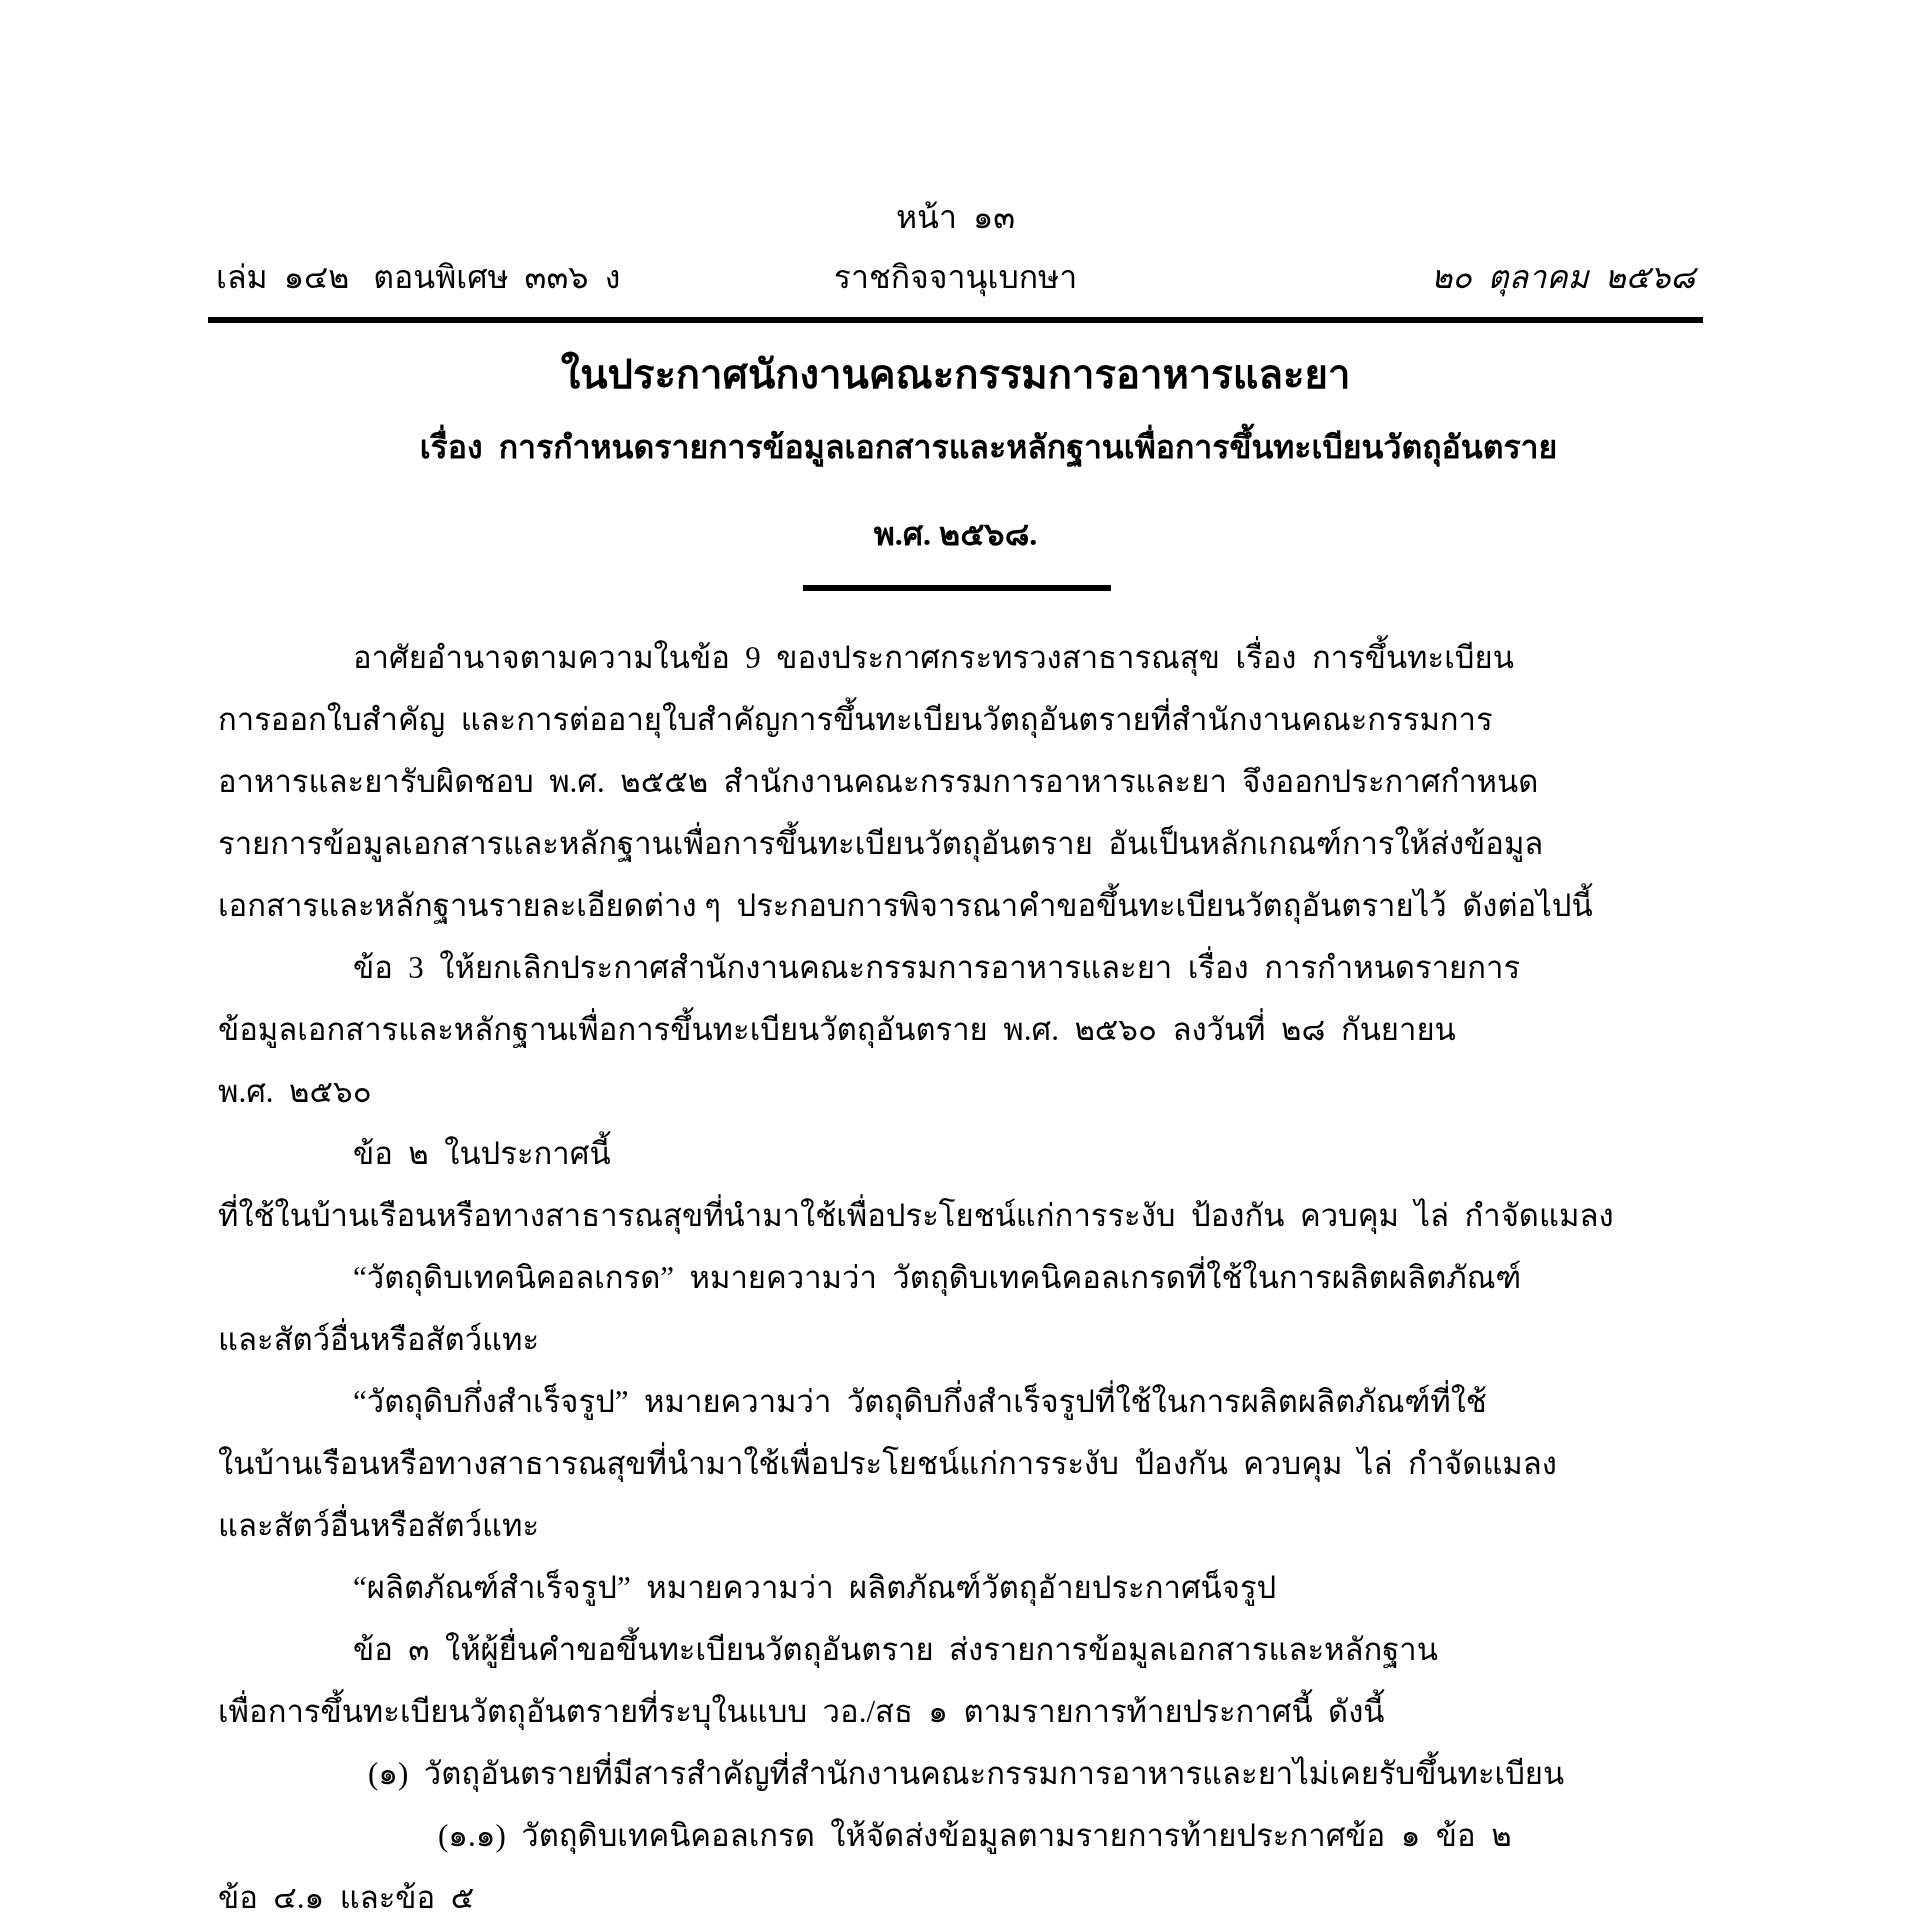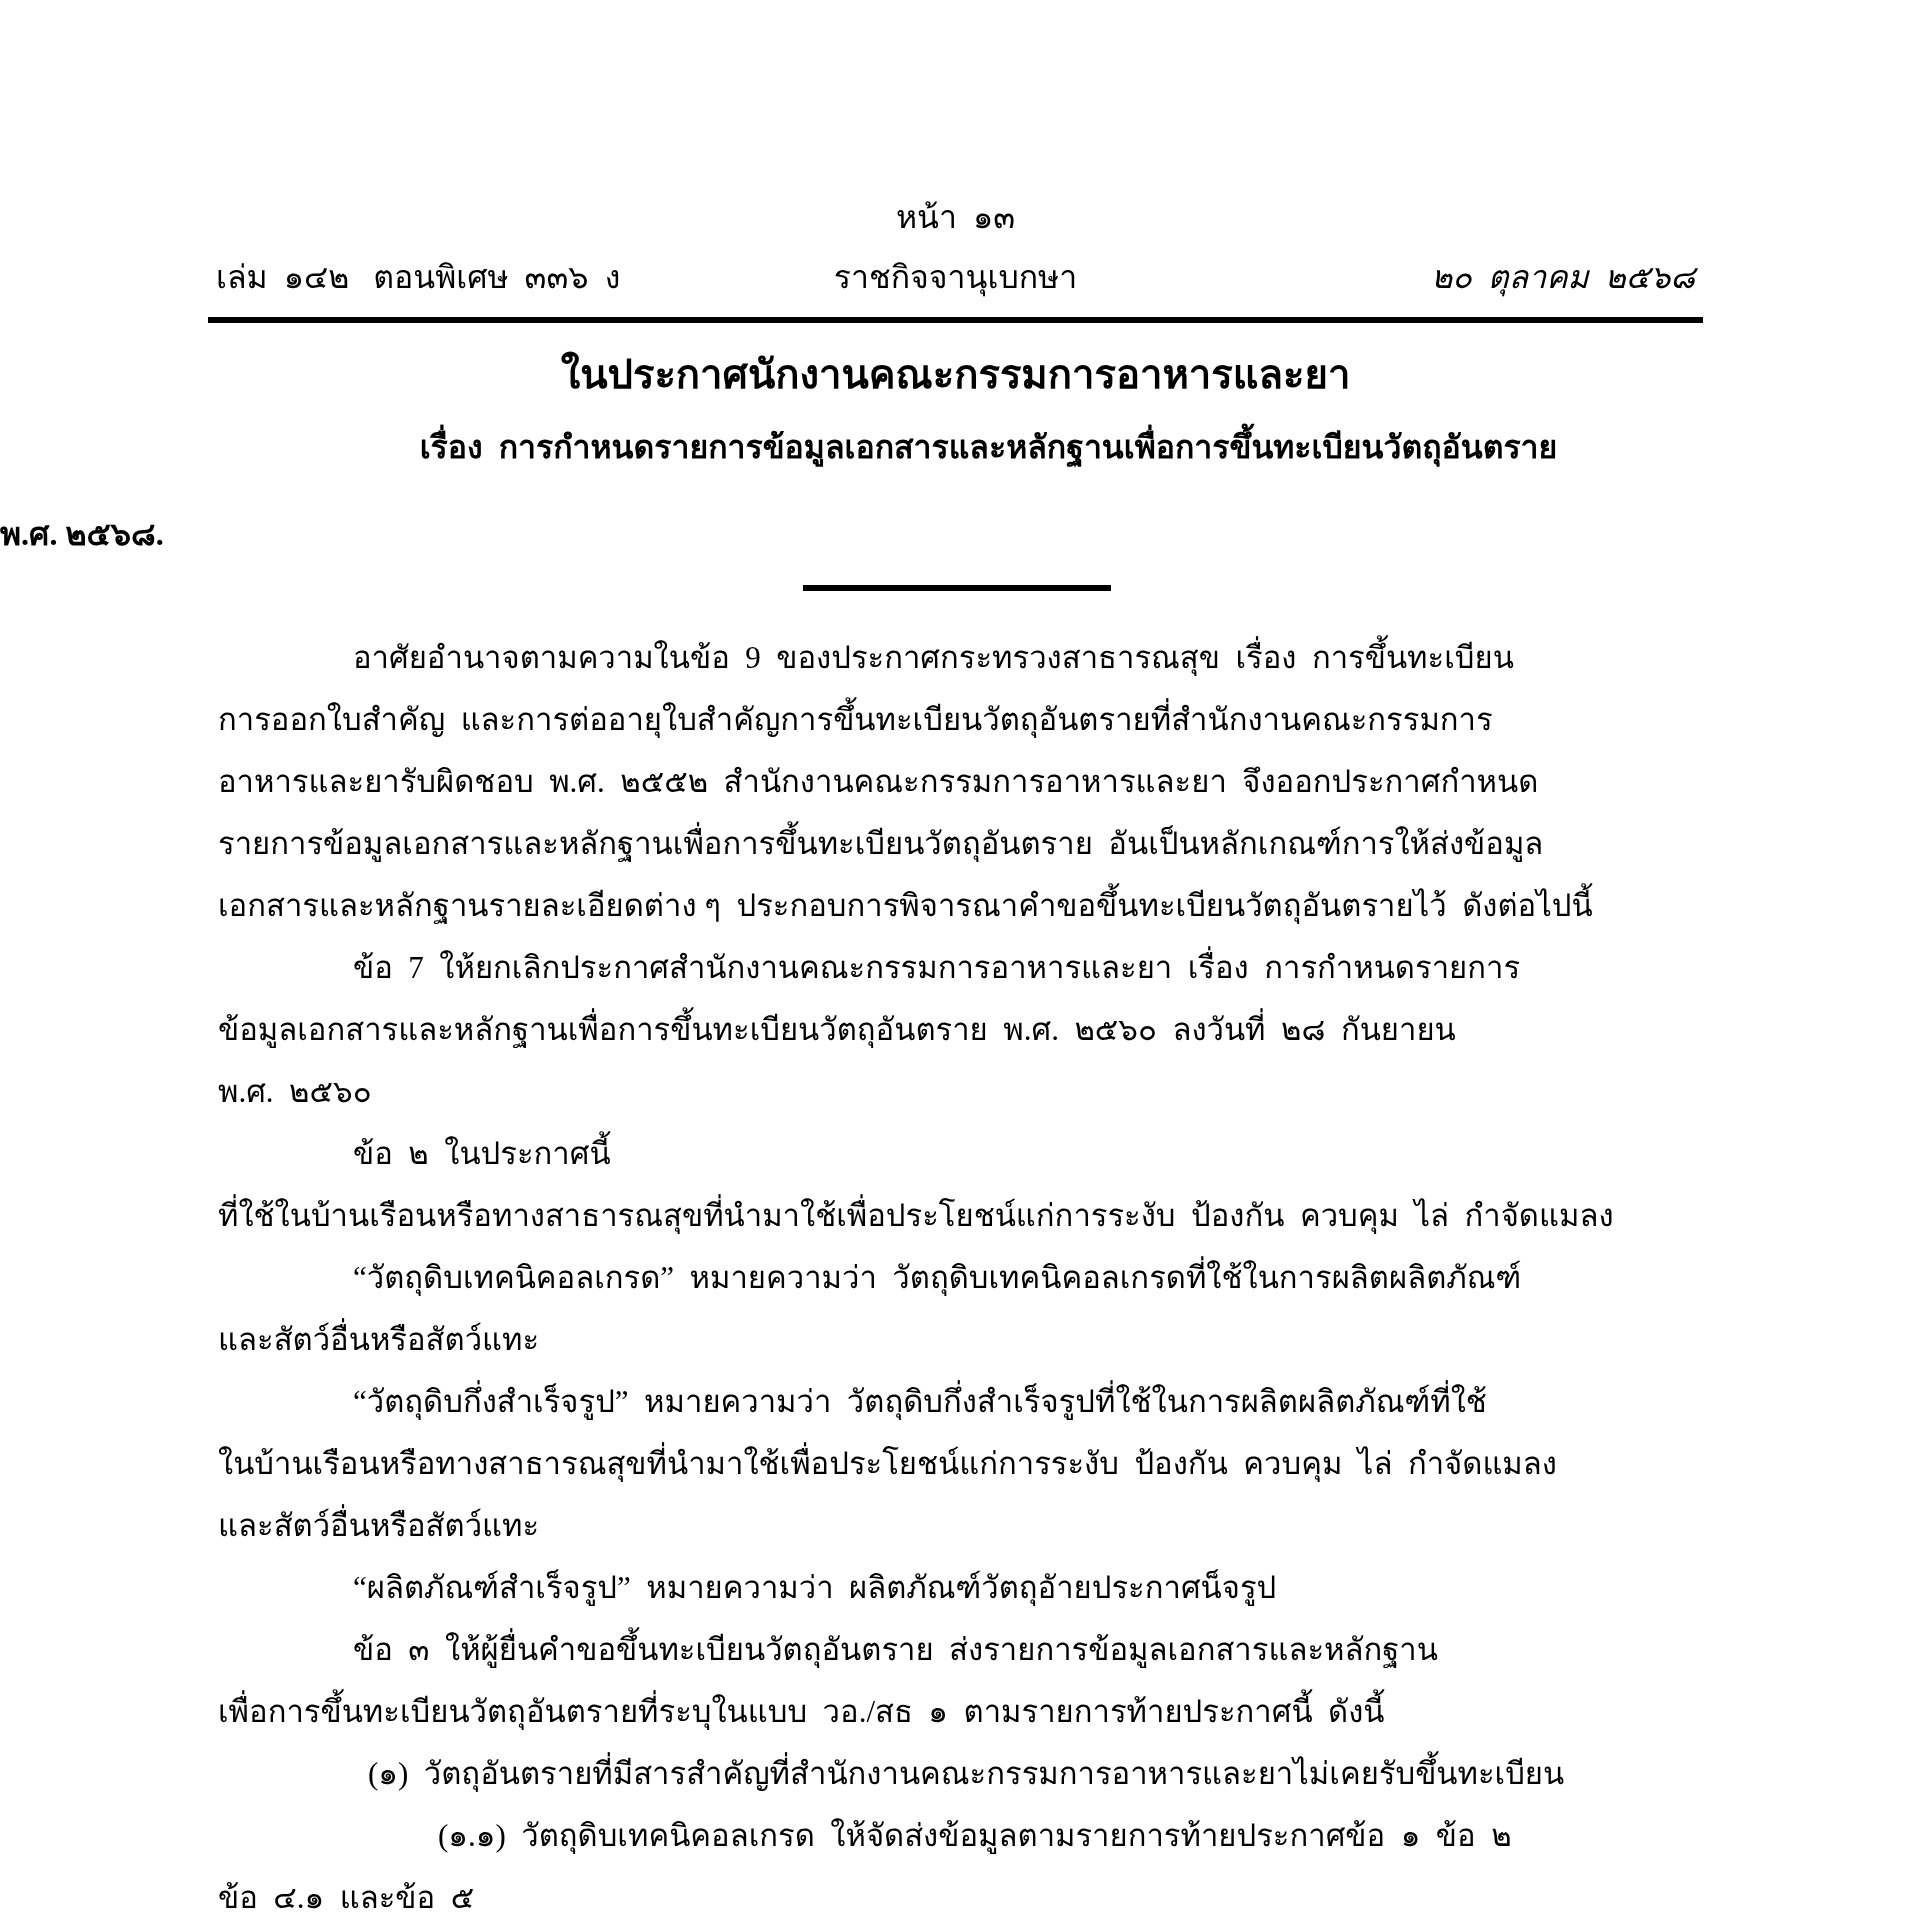--- a/index.html
+++ b/index.html
@@ -23,21 +23,21 @@
   .title-agency {
     position: absolute; top: 344px; left: 0; width: 100%;
     text-align: center; font-size: 40px; font-weight: bold; line-height: 62px; white-space: pre;
   }
   .title-subject {
     position: absolute; top: 418px; left: 0; width: 100%;
     text-align: center; font-size: 32px; font-weight: bold; line-height: 58px; white-space: pre; margin-left: 33px;
   }
   .title-year {
     position: absolute; top: 505px; left: 0; width: 100%;
-    text-align: left; font-size: 32px; font-weight: bold; line-height: 58px; white-space: pre;
+    text-align: center; font-size: 32px; font-weight: bold; line-height: 58px; white-space: pre;
   }
   .title-rule { position: absolute; top: 585px; left: 803px; width: 308px; height: 5.8px; background: #000000; }
 
   .body-text {
     position: absolute; top: 627px; left: 218px; width: 1502px;
     font-size: 31px; line-height: 62px;
   }
   .line { white-space: pre; height: 62px; }
   .indent-cont  { padding-left: 0; }
   .indent-para  { padding-left: 135px; }
@@ -63,21 +63,21 @@
   <div class="title-subject">เรื่อง  การกำหนดรายการข้อมูลเอกสารและหลักฐานเพื่อการขึ้นทะเบียนวัตถุอันตราย</div>
   <div class="title-year">พ.ศ. ๒๕๖๘.</div>
   <div class="title-rule"></div>
 
   <div class="body-text">
       <div class="line indent-para">อาศัยอำนาจตามความในข้อ  9  ของประกาศกระทรวงสาธารณสุข  เรื่อง  การขึ้นทะเบียน</div>
       <div class="line indent-cont">การออกใบสำคัญ  และการต่ออายุใบสำคัญการขึ้นทะเบียนวัตถุอันตรายที่สำนักงานคณะกรรมการ</div>
       <div class="line indent-cont">อาหารและยารับผิดชอบ  พ.ศ.  ๒๕๕๒  สำนักงานคณะกรรมการอาหารและยา  จึงออกประกาศกำหนด</div>
       <div class="line indent-cont">รายการข้อมูลเอกสารและหลักฐานเพื่อการขึ้นทะเบียนวัตถุอันตราย  อันเป็นหลักเกณฑ์การให้ส่งข้อมูล</div>
       <div class="line indent-cont">เอกสารและหลักฐานรายละเอียดต่าง ๆ  ประกอบการพิจารณาคำขอขึ้นทะเบียนวัตถุอันตรายไว้  ดังต่อไปนี้</div>
-      <div class="line indent-para">ข้อ  7  ให้ยกเลิกประกาศสำนักงานคณะกรรมการอาหารและยา  เรื่อง  การกำหนดรายการ</div>
+      <div class="line indent-para">ข้อ  3  ให้ยกเลิกประกาศสำนักงานคณะกรรมการอาหารและยา  เรื่อง  การกำหนดรายการ</div>
       <div class="line indent-cont">ข้อมูลเอกสารและหลักฐานเพื่อการขึ้นทะเบียนวัตถุอันตราย  พ.ศ.  ๒๕๖๐  ลงวันที่  ๒๘  กันยายน</div>
       <div class="line indent-cont">พ.ศ.  ๒๕๖๐</div>
       <div class="line indent-para">ข้อ  ๒  ในประกาศนี้</div>
       <div class="line indent-cont">ที่ใช้ในบ้านเรือนหรือทางสาธารณสุขที่นำมาใช้เพื่อประโยชน์แก่การระงับ  ป้องกัน  ควบคุม  ไล่  กำจัดแมลง</div>
       <div class="line indent-para">“วัตถุดิบเทคนิคอลเกรด”  หมายความว่า  วัตถุดิบเทคนิคอลเกรดที่ใช้ในการผลิตผลิตภัณฑ์</div>
       <div class="line indent-cont">และสัตว์อื่นหรือสัตว์แทะ</div>
       <div class="line indent-para">“วัตถุดิบกึ่งสำเร็จรูป”  หมายความว่า  วัตถุดิบกึ่งสำเร็จรูปที่ใช้ในการผลิตผลิตภัณฑ์ที่ใช้</div>
       <div class="line indent-cont">ในบ้านเรือนหรือทางสาธารณสุขที่นำมาใช้เพื่อประโยชน์แก่การระงับ  ป้องกัน  ควบคุม  ไล่  กำจัดแมลง</div>
       <div class="line indent-cont">และสัตว์อื่นหรือสัตว์แทะ</div>
       <div class="line indent-para">“ผลิตภัณฑ์สำเร็จรูป”  หมายความว่า  ผลิตภัณฑ์วัตถุอัายประกาศน็จรูป</div>

